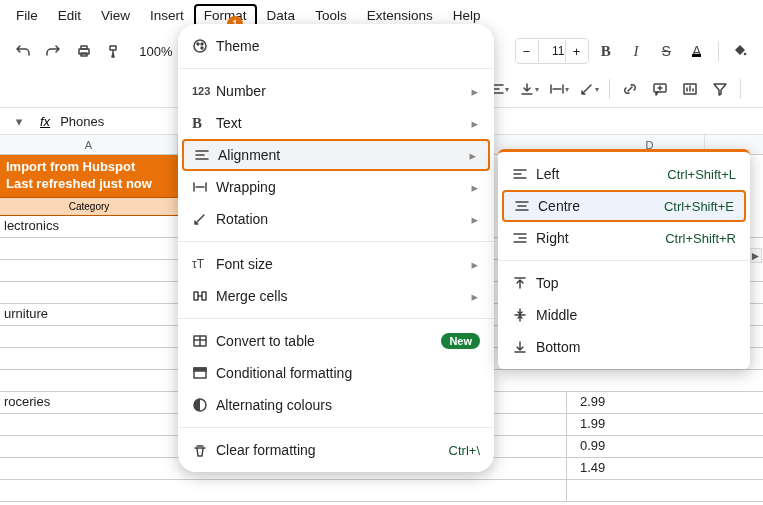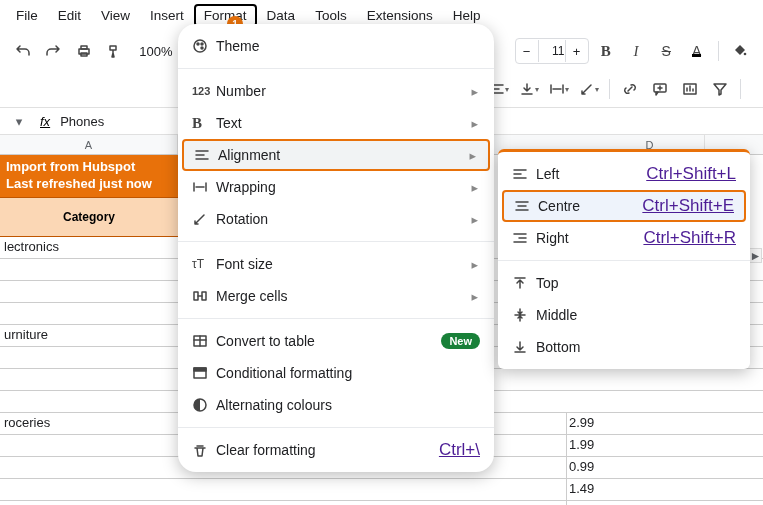--- a/index.html
+++ b/index.html
@@ -29,32 +29,32 @@
   .formula-row .fx { font-style: italic; color: #000000; padding: 0 10px; font-size: 13px; text-decoration: underline; }
   .formula-row .val { font-size: 13px; }
   
   .sheet { position: relative; }
   .colhdr { display: flex; background: #f8f9fa; border-bottom: 1px solid #ccc; height: 20px; }
   .colhdr div { flex: 0 0 auto; text-align: center; font-size: 11px; color: #5f6368; border-right: 1px solid #e0e0e0; line-height: 20px; }
   .colA { width: 178px; }
   .colD { width: 110px; margin-left: 417px; }
   
   .banner { background: #e8710a; color: #fff; font-weight: bold; font-size: 13px; padding: 4px 6px; line-height: 1.3; width: 178px; border-bottom: 1px solid #c05600; }
-  .cathdr { background: #fbd7b5; color: #000; font-weight: bold; text-align: center; padding: 12px 0; width: 178px; border-bottom: 1px solid #c05600; font-size: 12px; }
+  .cathdr { background: #fbd7b5; color: #000; font-weight: normal; text-align: center; padding: 3px 0; width: 178px; border-bottom: 1px solid #c05600; font-size: 10px; }
   .row { height: 22px; border-bottom: 1px solid #ccc; display: flex; }
   .row .cA { width: 149px; padding: 2px 4px; font-size: 13px; overflow: hidden; }
   .row .gap { width: 417px; }
-  .row .cD { width: 110px; padding: 2px 2px; font-size: 13px; border-left: 1px solid #ccc; }
+  .row .cD { width: 110px; padding: 2px 13px; font-size: 13px; border-left: 1px solid #ccc; }
   
   .menu { position: absolute; top: 24px; left: 178px; width: 316px; background: #fff; box-shadow: 0 4px 16px rgba(0,0,0,.25); border-radius: 18px; padding: 6px 0; z-index: 20; }
   .m-item { display: flex; align-items: center; height: 32px; padding: 0 14px; cursor: pointer; position: relative; }
   .m-item .ico { width: 24px; display: flex; align-items: center; justify-content: flex-start; color: #444; }
   .m-item .lbl { flex: 1; font-size: 14px; }
   .m-item .arr { color: #888; font-size: 13px; margin-right: 2px; }
-  .m-item .short { color: #4c1d95; font-size: 17px; text-decoration: underline; }
+  .m-item .short { color: #14532d; font-size: 13px; }
   .m-sep { height: 1px; background: #e8eaed; margin: 6px 0; }
   .m-item.hl { border: 2px solid #e8710a; border-radius: 4px; margin: 0 4px; padding: 0 10px; background: #f1f3f4; }
   .new-pill { background: #188038; color: #fff; font-size: 11px; font-weight: bold; padding: 2px 8px; border-radius: 10px; }
   
   .submenu { position: absolute; top: 149px; left: 498px; width: 252px; background: #fff; box-shadow: 0 4px 16px rgba(0,0,0,.25); border-radius: 6px; padding: 6px 0; z-index: 30; border-top: 3px solid #e8710a; }
   .submenu .m-item.hl2 { border: 2px solid #e8710a; border-radius: 4px; margin: 0 4px; padding: 0 10px; background: #eef3fb; }
   
   .scroll-ind { position: absolute; top: 113px; right: 1px; display: flex; align-items: center; gap: 0; }
   .scroll-ind span { width: 13px; height: 15px; display: flex; align-items: center; justify-content: center; color: #5f6368; font-size: 12px; border: 1px solid #ddd; background: #f8f8f8; }
 

